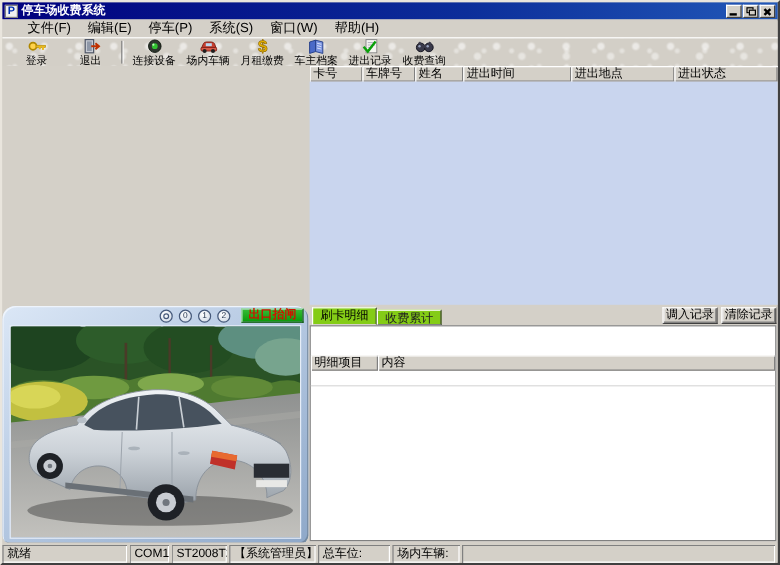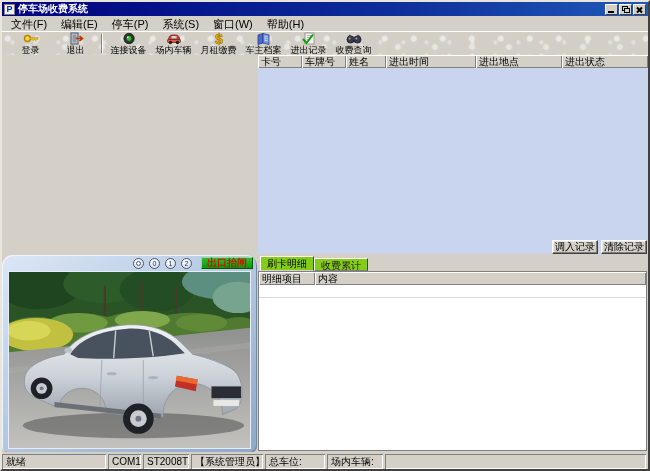--- a/index.html
+++ b/index.html
@@ -19,21 +19,21 @@
   .win-btn { width:13px; height:11px; background:#d4d0c8; border:1px solid;
     border-color:#fff #404040 #404040 #fff; margin-left:1px; position:relative; }
   .g-min { position:absolute; left:2px; bottom:1px; width:6px; height:2px; background:#000; }
   .g-rst1 { position:absolute; left:2px; top:1px; width:6px; height:5px; border:1px solid #000; }
   .g-rst2 { position:absolute; left:4px; top:3px; width:6px; height:5px; border:1px solid #000; background:#d4d0c8; }
   .g-x1,.g-x2 { position:absolute; left:2px; top:4px; width:7px; height:2px; background:#000; }
   .g-x1 { transform:rotate(45deg); } .g-x2 { transform:rotate(-45deg); }
 
   
   #menubar { position:absolute; left:0; top:15px; right:0; height:14px; background:#d4d0c8;
-    display:flex; align-items:center; font-size:11px; padding-left:2px; }
+    display:flex; align-items:center; font-size:11px; padding-left:14px; }
   .menu-item { padding:0 7px; height:13px; line-height:13px; white-space:nowrap; }
 
   
   #toolbar { position:absolute; left:0; top:29px; right:0; height:24px;
     border-top:1px solid #fff;
     background-color:#d3cfc7;
     background-image:
       radial-gradient(circle at 20% 35%, rgba(255,255,255,.55) 0 2px, transparent 4px),
       radial-gradient(circle at 70% 65%, rgba(255,255,255,.45) 0 2px, transparent 4px),
       radial-gradient(circle at 45% 80%, rgba(255,255,255,.4) 0 1px, transparent 3px);
@@ -78,28 +78,28 @@
     font-size:10px; line-height:13px; padding:0 3px; white-space:nowrap; overflow:hidden; }
   .c0{width:44px;} .c1{width:44px;} .c2{width:40px;} .c3{width:90px;} .c4{width:86px;} .c5{flex:1;}
   .rec-body { position:absolute; left:0; right:0; top:13px; bottom:0; background:#c9d5ee; }
 
   
   #detail { position:absolute; left:256px; top:199px; right:0; bottom:0; }
   .tabstrip { height:17px; display:flex; align-items:flex-end; padding:2px 1px 0 2px; }
   .tab { font-size:10px; padding:0 6px; background:#84cc16; border:1px solid;
     border-color:#fff #404040 #d4d0c8 #fff; height:15px; line-height:14px; white-space:nowrap; }
   .tab.inactive { height:13px; border-bottom-color:#808080; color:#202020; }
-  .detail-btns { margin-left:auto; display:flex; padding-bottom:17px; }
+  .detail-btns { margin-left:auto; display:flex; padding-bottom:1px; }
   .detail-btn { font-size:10px; min-width:42px; height:14px; background:#d4d0c8;
     border:1px solid; border-color:#fff #404040 #404040 #fff;
     box-shadow:inset -1px -1px 0 #808080, inset 1px 1px 0 #e8e8e8;
     line-height:12px; text-align:center; margin-left:3px; padding:0 2px; white-space:nowrap; }
   .detail-table { position:absolute; left:0; right:1px; top:17px; bottom:1px;
     background:#fff; border:1px solid #808080; }
-  .detail-header { display:flex; height:13px; background:#d4d0c8; }
+  .detail-header { display:flex; height:13px; background:#d4d0c8;margin-top:24px; }
   .d0{width:56px;} .d1{flex:1;}
   .detail-row { height:13px; border-bottom:1px solid #d9d9d9; }
 
   
   #statusbar { position:absolute; left:0; bottom:0; right:0; height:17px; background:#d4d0c8;
     display:flex; align-items:center; gap:2px; padding:1px 2px 0 0; }
   .sb-cell { height:15px; box-shadow:inset 1px 1px 0 #808080, inset -1px -1px 0 #fff;
     font-size:10px; line-height:15px; padding:0 4px; white-space:nowrap; overflow:hidden; }
   .s0{width:104px;} .s1{width:33px;} .s2{width:46px;} .s3{width:72px;}
   .s4{width:60px;} .s5{width:56px;} .s6{flex:1;}

